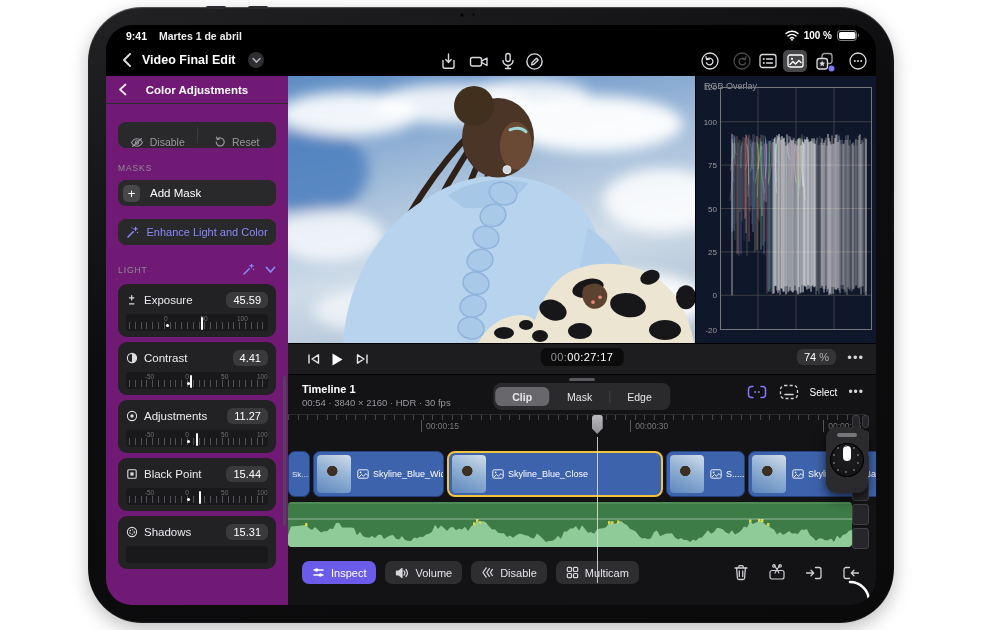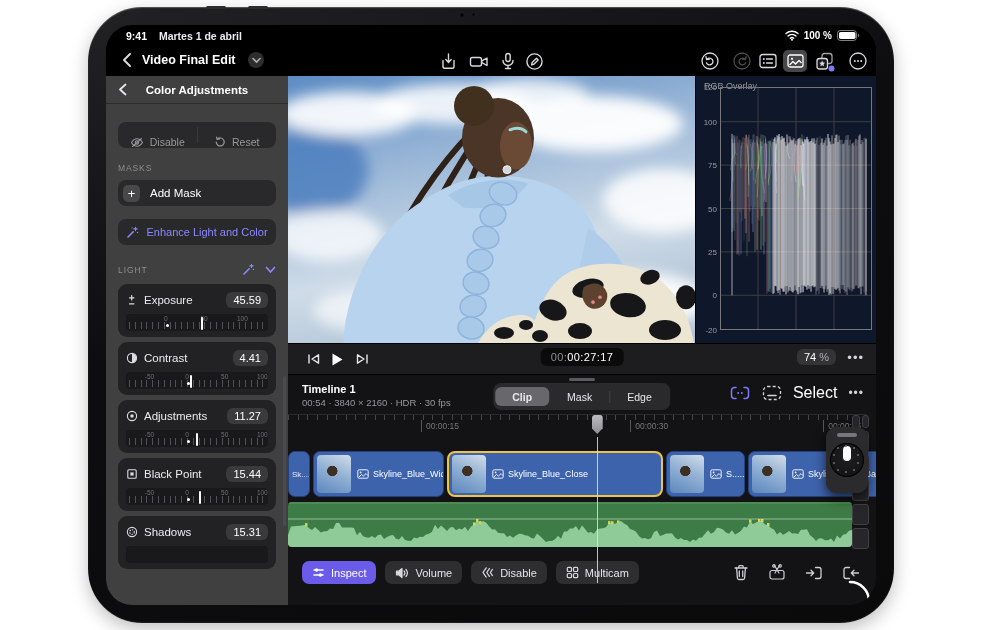--- a/index.html
+++ b/index.html
@@ -19,21 +19,21 @@
   .sb-right{position:absolute;right:16px;top:0;display:flex;align-items:center;gap:5px;}
   .sb-batt{font-weight:bold;font-size:10px;}
   
   .toolbar{position:absolute;top:21px;left:0;right:0;height:30px;background:#000;}
   .tb-back{position:absolute;left:14px;top:4px;}
   .tb-title{position:absolute;left:36px;top:7px;font-size:12.5px;font-weight:bold;color:#fff;}
   .tb-title-chev{position:absolute;left:142px;top:6px;width:16px;height:16px;border-radius:50%;background:#2e2e31;display:flex;align-items:center;justify-content:center;}
   .ticon{position:absolute;top:4px;width:24px;height:22px;display:flex;align-items:center;justify-content:center;}
   .ticon.boxed{background:#474749;border-radius:5px;}
   
-  .left-panel{position:absolute;left:0;top:51px;width:182px;bottom:0;background:#404040;border-right:1px solid #000;overflow:hidden;}
+  .left-panel{position:absolute;left:0;top:51px;width:182px;bottom:0;background:#701a75;border-right:1px solid #000;overflow:hidden;}
   .panel-header{height:27px;border-bottom:1px solid #2a2a2c;position:relative;display:flex;align-items:center;justify-content:center;}
   .panel-header .ph-title{font-size:11.5px;font-weight:bold;color:#fff;}
   .ph-back{position:absolute;left:10px;top:5px;}
   .panel-body{padding:0 12px;position:relative;}
   .seg2{margin-top:18px;height:26px;background:#29292b;border-radius:8px;display:flex;align-items:stretch;}
   .seg2 .cell{flex:1;display:flex;align-items:flex-end;justify-content:center;gap:6px;color:#98989d;font-size:10.5px;}
   .seg2 .divider{width:1px;background:#3a3a3d;margin:5px 0;}
   .mini-heading{margin-top:15px;font-size:8.5px;letter-spacing:.9px;color:#8e8e93;}
   .add-mask{margin-top:7px;height:26px;background:#29292b;border-radius:8px;display:flex;align-items:center;padding-left:5px;}
   .plus-box{width:17px;height:17px;border-radius:5px;background:#48484b;color:#fff;display:flex;align-items:center;justify-content:center;font-size:13px;line-height:1;}
@@ -74,21 +74,21 @@
   
   .timeline{position:absolute;left:182px;top:350px;width:588px;bottom:0;background:#131315;}
   .tl-handle{position:absolute;top:3px;left:50%;transform:translateX(-50%);width:26px;height:3px;border-radius:2px;background:#5a5a5e;}
   .tl-name{position:absolute;left:14px;top:8px;font-size:11px;font-weight:bold;color:#fff;}
   .tl-meta{position:absolute;left:14px;top:22px;font-size:9.5px;color:#98989d;}
   .tl-seg{position:absolute;left:50%;transform:translateX(-50%);top:8px;height:23px;background:#2a2a2d;border-radius:8px;display:flex;align-items:center;padding:2px;}
   .tl-seg .m{padding:0 17px;height:19px;display:flex;align-items:center;font-size:10.5px;color:#e8e8ec;border-radius:6px;position:relative;}
   .tl-seg .m.sel{background:#67676c;font-weight:bold;}
   .tl-seg .sep{width:1px;height:12px;background:#424247;}
   .tl-right{position:absolute;right:12px;top:9px;display:flex;align-items:center;gap:11px;}
-  .tl-select{color:#fff;font-size:16px;}
+  .tl-select{color:#fff;font-size:10px;}
   .tl-dots{color:#d3d3d8;font-size:12px;letter-spacing:1px;}
   .tl-ruler{position:absolute;left:0;top:39px;width:578px;height:23px;border-top:1px solid #2b2b2f;
     background-image:repeating-linear-gradient(90deg,#46464b 0 1px,transparent 1px 9.63px);
     background-size:100% 5px;background-repeat:no-repeat;}
   .tl-rlab{position:absolute;top:5px;font-size:8.5px;color:#77777c;border-left:1px solid #55555a;padding-left:4px;height:12px;line-height:12px;white-space:nowrap;}
   .clips{position:absolute;left:0;top:75px;height:48px;display:flex;gap:3px;align-items:center;}
   .clip{height:46px;background:#3e63ad;border:1.5px solid #24417f;border-radius:7px;display:flex;align-items:center;overflow:hidden;box-sizing:border-box;flex:none;}
   .clip.sel{border:2.5px solid #f0c43e;border-radius:8px;}
   .thumb{width:34px;height:38px;border-radius:4px;margin-left:3px;flex:none;
     background:radial-gradient(circle at 45% 42%,#3d3023 0 17%,rgba(61,48,35,0) 19%),

